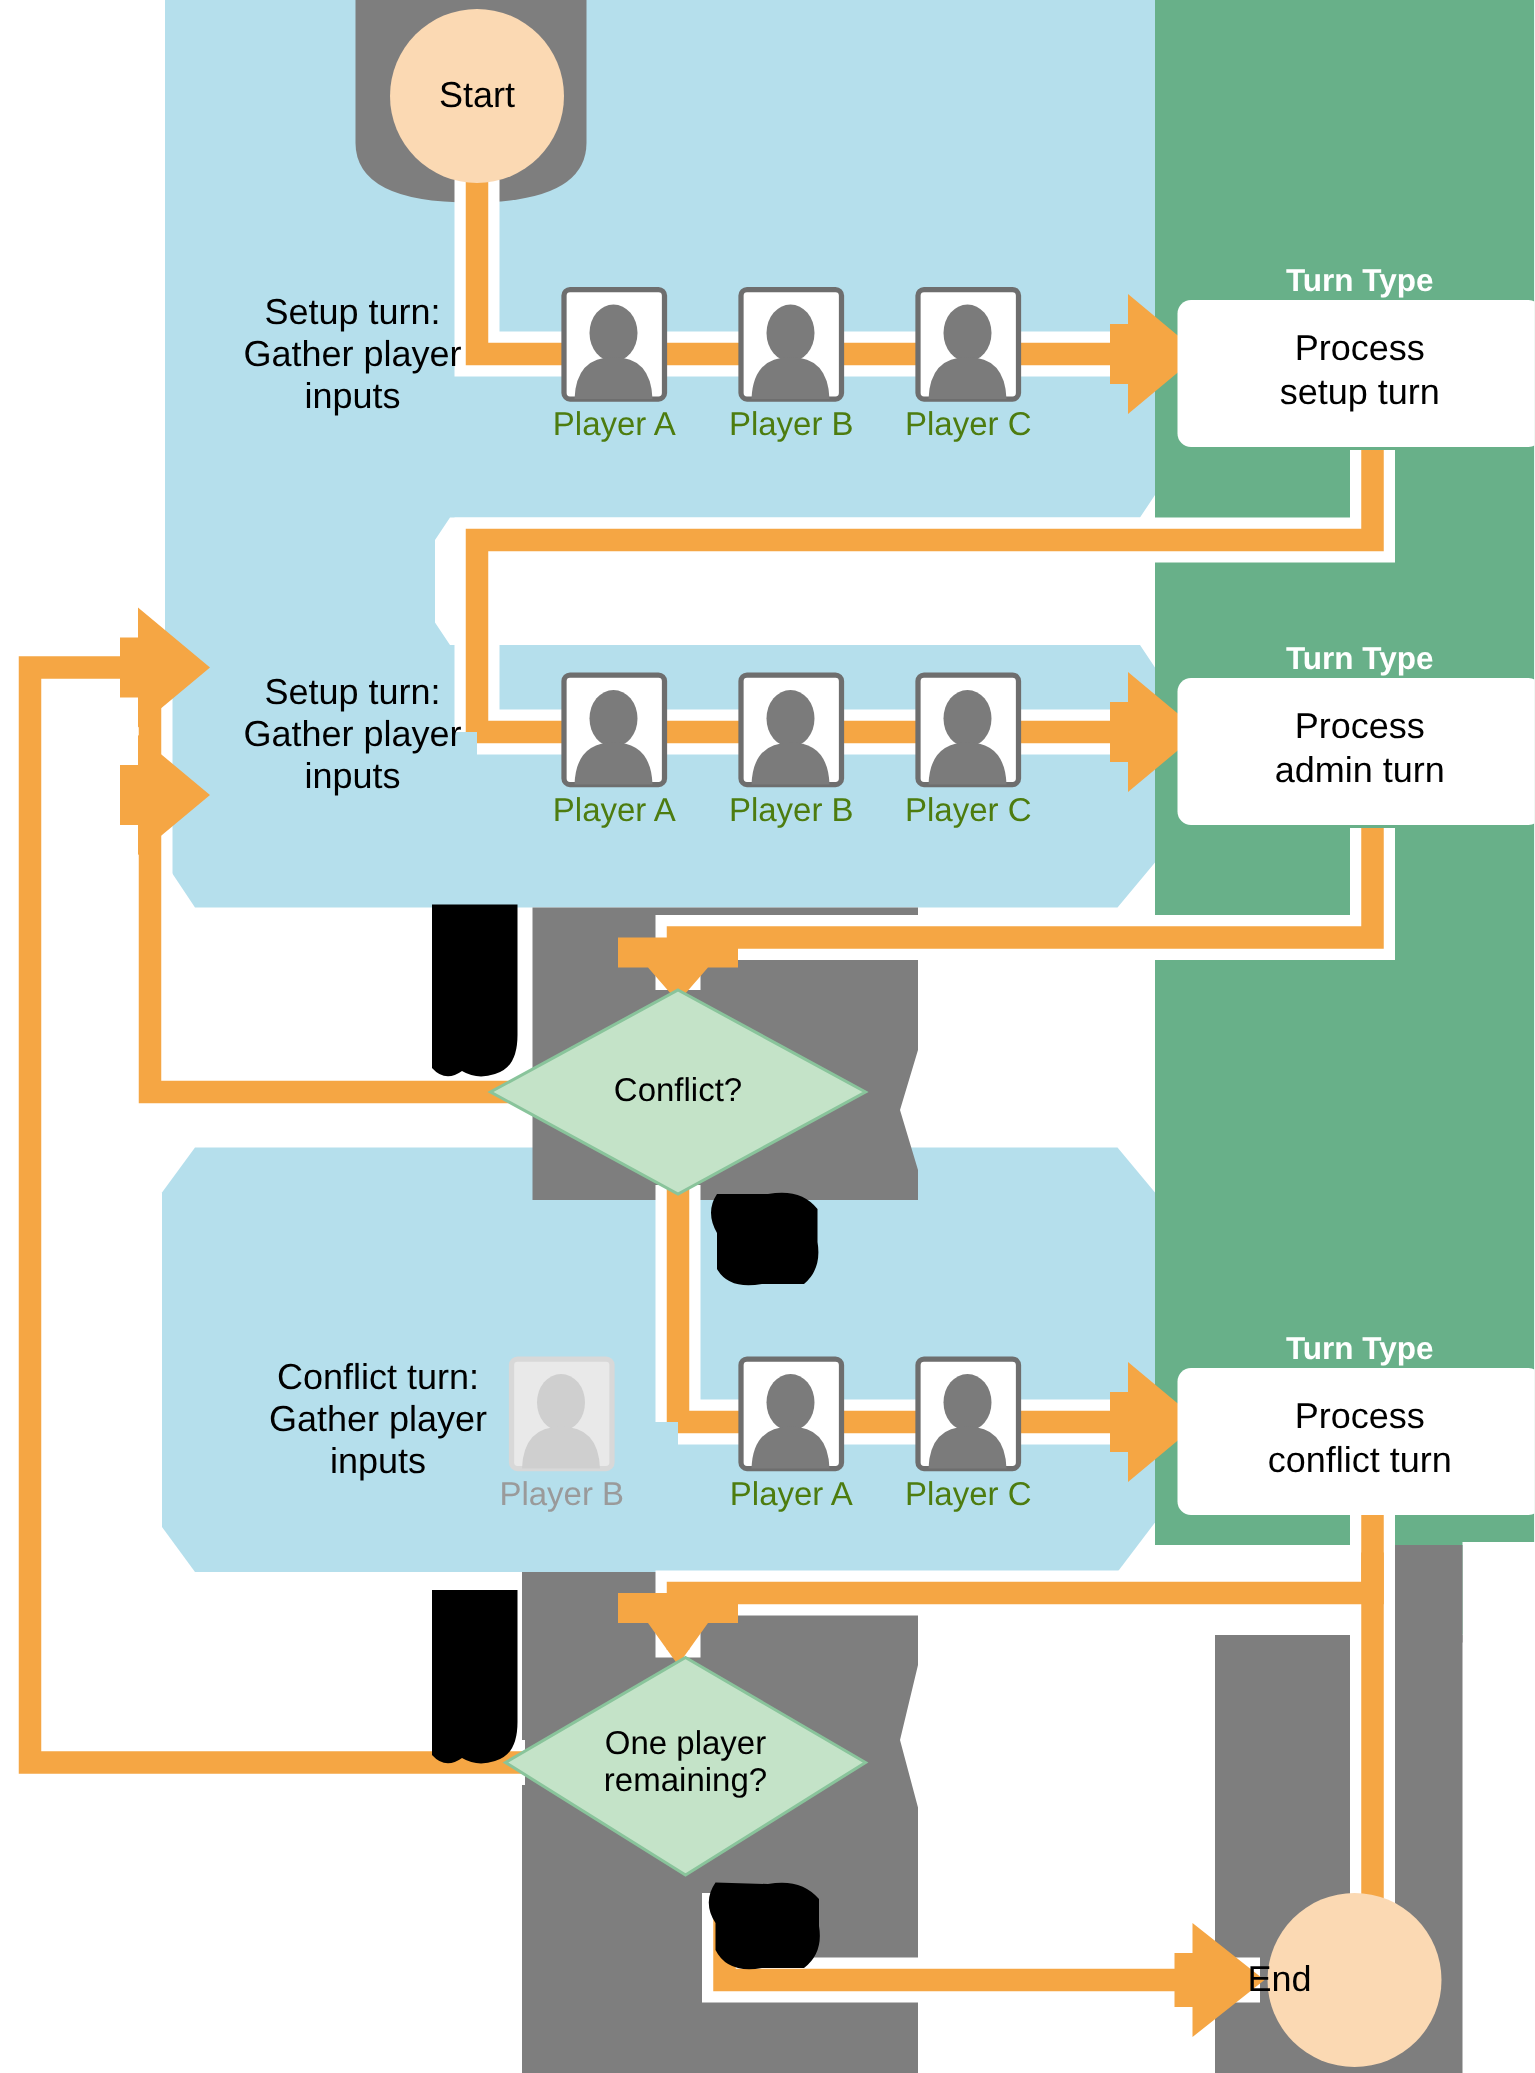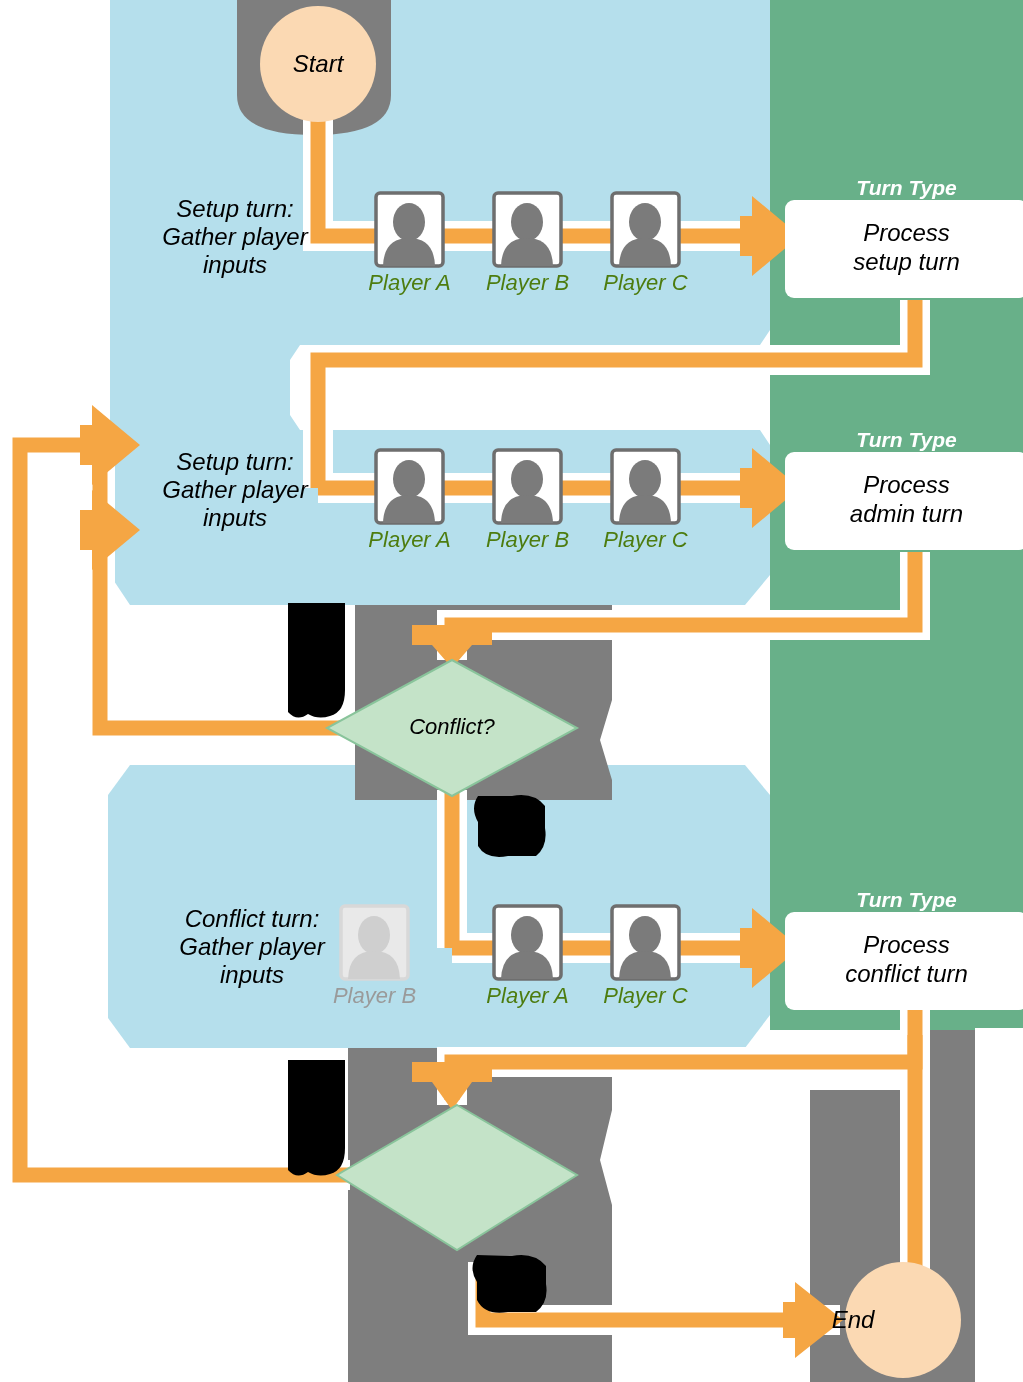--- a/index.html
+++ b/index.html
@@ -1,19 +1,19 @@
 <!DOCTYPE html>
 <html><head>
 <meta charset="utf-8">
 <style>
   html,body{margin:0;padding:0;background:#ffffff;}
   body{font-family:"Liberation Sans", sans-serif;}
   #stage{position:relative;width:1023px;height:1382px;overflow:hidden;background:#ffffff;}
   #stage svg{position:absolute;left:0;top:0;}
-  .lbl{position:absolute;text-align:center;color:#000;line-height:1.16;white-space:pre-line;font-style:italic;}
+  .lbl{position:absolute;text-align:center;color:#000;line-height:1.16;white-space:pre-line;}
   .phase-label{font-size:24px;}
   .start-end-label{font-size:24px;}
   .turn-type-title{font-size:21px;font-weight:bold;color:#ffffff;text-align:center;}
   .process-label{font-size:24px;line-height:1.2;text-align:center;}
   .player-label{font-size:22px;text-align:center;color:#4d7c0f;}
   .player-label.inactive{color:#9a9a9a;}
   .diamond-label{font-size:22px;text-align:center;line-height:1.15;}
 </style>
 </head>
 <body>
@@ -178,20 +178,22 @@
   <div class="lbl turn-type-title" style="left:785px;top:888px;width:243px;">Turn Type</div>
 
   <div class="lbl process-label" style="left:785px;top:219px;width:243px;">Process
 setup turn</div>
   <div class="lbl process-label" style="left:785px;top:471px;width:243px;">Process
 admin turn</div>
   <div class="lbl process-label" style="left:785px;top:931px;width:243px;">Process
 conflict turn</div>
 
   <div class="lbl diamond-label" style="left:362px;top:714px;width:180px;">Conflict?</div>
+  <div class="lbl diamond-label" style="left:367px;top:1149px;width:180px;">One player
+remaining?</div>
 
   <div class="lbl player-label" style="left:354px;top:270px;width:111px;">Player A</div>
   <div class="lbl player-label" style="left:472px;top:270px;width:111px;">Player B</div>
   <div class="lbl player-label" style="left:590px;top:270px;width:111px;">Player C</div>
 
   <div class="lbl player-label" style="left:354px;top:527px;width:111px;">Player A</div>
   <div class="lbl player-label" style="left:472px;top:527px;width:111px;">Player B</div>
   <div class="lbl player-label" style="left:590px;top:527px;width:111px;">Player C</div>
 
   <div class="lbl player-label inactive" style="left:319px;top:983px;width:111px;">Player B</div>

